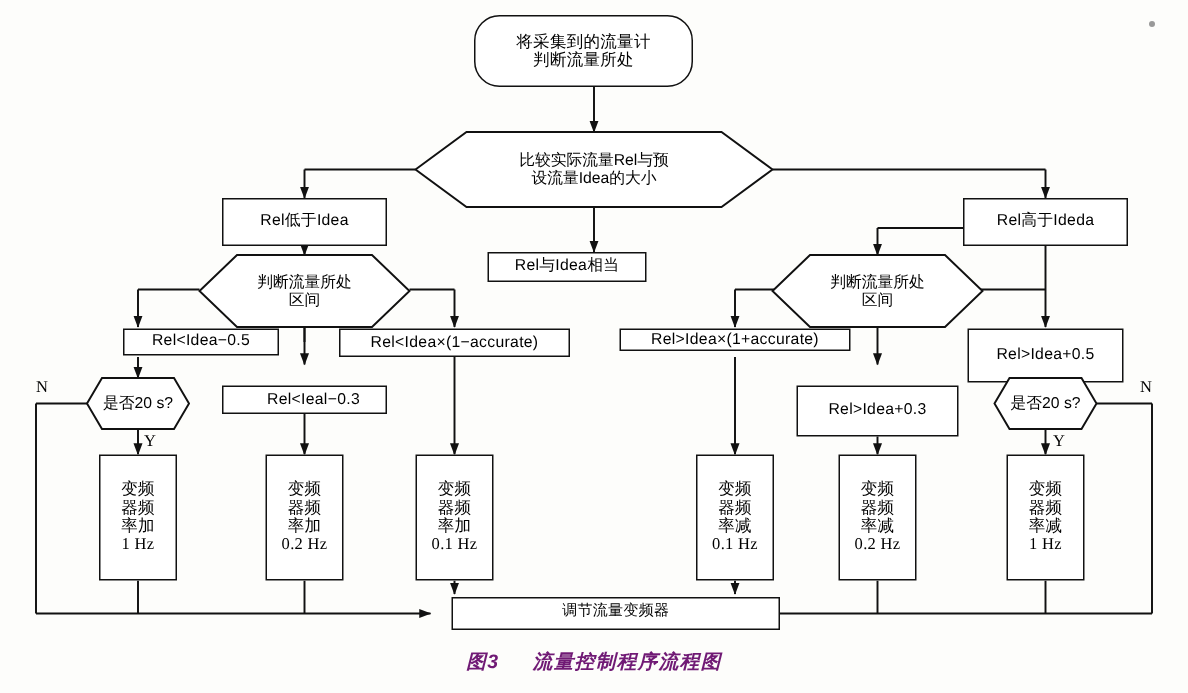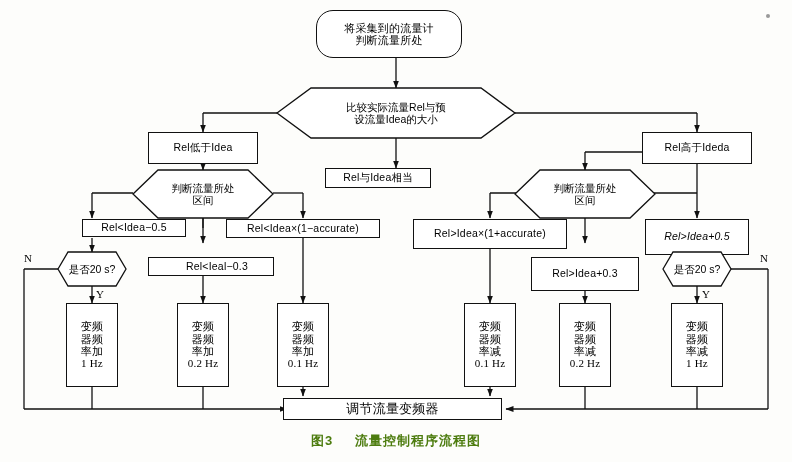--- a/index.html
+++ b/index.html
@@ -91,22 +91,23 @@
     font-family: "Liberation Serif", serif;
   }
   #caption {
     position: absolute;
     left: 0;
     top: 432px;
     width: 792px;
     text-align: center;
     font-size: 13px;
     font-weight: bold;
-    color: #4d7c0f;
+    color: #701a75;
     letter-spacing: 1px;
+    font-style: italic;
   }
   #caption .cap-gap {
     display: inline-block;
     width: 22px;
   }
   .speck {
     position: absolute;
     background: #999;
     border-radius: 50%;
     z-index: 1;
@@ -232,30 +233,30 @@
       <span class="ln">区间</span>
     </div>
   </div>
 
   <div class="node plain lbl" style="left:42px; top:219px; width:104px; height:18px;margin-left:40px;">
     <span class="ln">Rel&lt;Idea−0.5</span>
   </div>
   <div class="node plain lbl" style="left:226px; top:219px; width:154px; height:19px;">
     <span class="ln">Rel&lt;Idea×(1−accurate)</span>
   </div>
-  <div class="node plain lbl" style="left:148px; top:257px; width:126px; height:19px;padding-left:12px;">
+  <div class="node plain lbl" style="left:148px; top:257px; width:110px; height:19px;padding-left:12px;">
     <span class="ln">Rel&lt;Ieal−0.3</span>
   </div>
-  <div class="node plain lbl" style="left:413px; top:219px; width:154px; height:30px;">
+  <div class="node plain lbl" style="left:413px; top:219px; width:154px; height:15px;">
     <span class="ln">Rel&gt;Idea×(1+accurate)</span>
   </div>
   <div class="node plain lbl" style="left:531px; top:257px; width:108px; height:34px;">
     <span class="ln">Rel&gt;Idea+0.3</span>
   </div>
-  <div class="node plain lbl" style="left:645px; top:219px; width:104px; height:36px;font-style:italic;">
+  <div class="node plain lbl" style="left:645px; top:219px; width:104px; height:36px;">
     <span class="ln">Rel&gt;Idea+0.5</span>
   </div>
 
   <div class="diamond-wrap" style="left:58px; top:252px; width:68px; height:34px;">
     <svg width="68" height="34" viewBox="0 0 68 34" xmlns="http://www.w3.org/2000/svg">
       <polygon points="0,17 10,0 58,0 68,17 58,34 10,34" fill="#fff" stroke="#111" stroke-width="1.3"></polygon>
     </svg>
     <div class="diamond-text">
       <span class="ln">是否20 s?</span>
     </div>
@@ -304,21 +305,21 @@
     <span class="ln">率减</span>
     <span class="ln em">0.2 Hz</span>
   </div>
   <div class="node plain" style="left:671px; top:303px; width:52px; height:84px;">
     <span class="ln">变频</span>
     <span class="ln">器频</span>
     <span class="ln">率减</span>
     <span class="ln em">1 Hz</span>
   </div>
 
-  <div class="node plain" style="left:283px; top:398px; width:219px; height:22px; font-size:13px;">
+  <div class="node plain" style="left:301px; top:398px; width:219px; height:22px; font-size:10px;font-family:Liberation Mono, monospace;">
     <span class="ln">调节流量变频器</span>
   </div>
 
   <div class="speck" style="left:766px; top:14px; width:4px; height:4px;"></div>
 
   <div id="caption">
     <span>图3</span><span class="cap-gap"></span><span>流量控制程序流程图</span>
   </div>
 </div>
 

